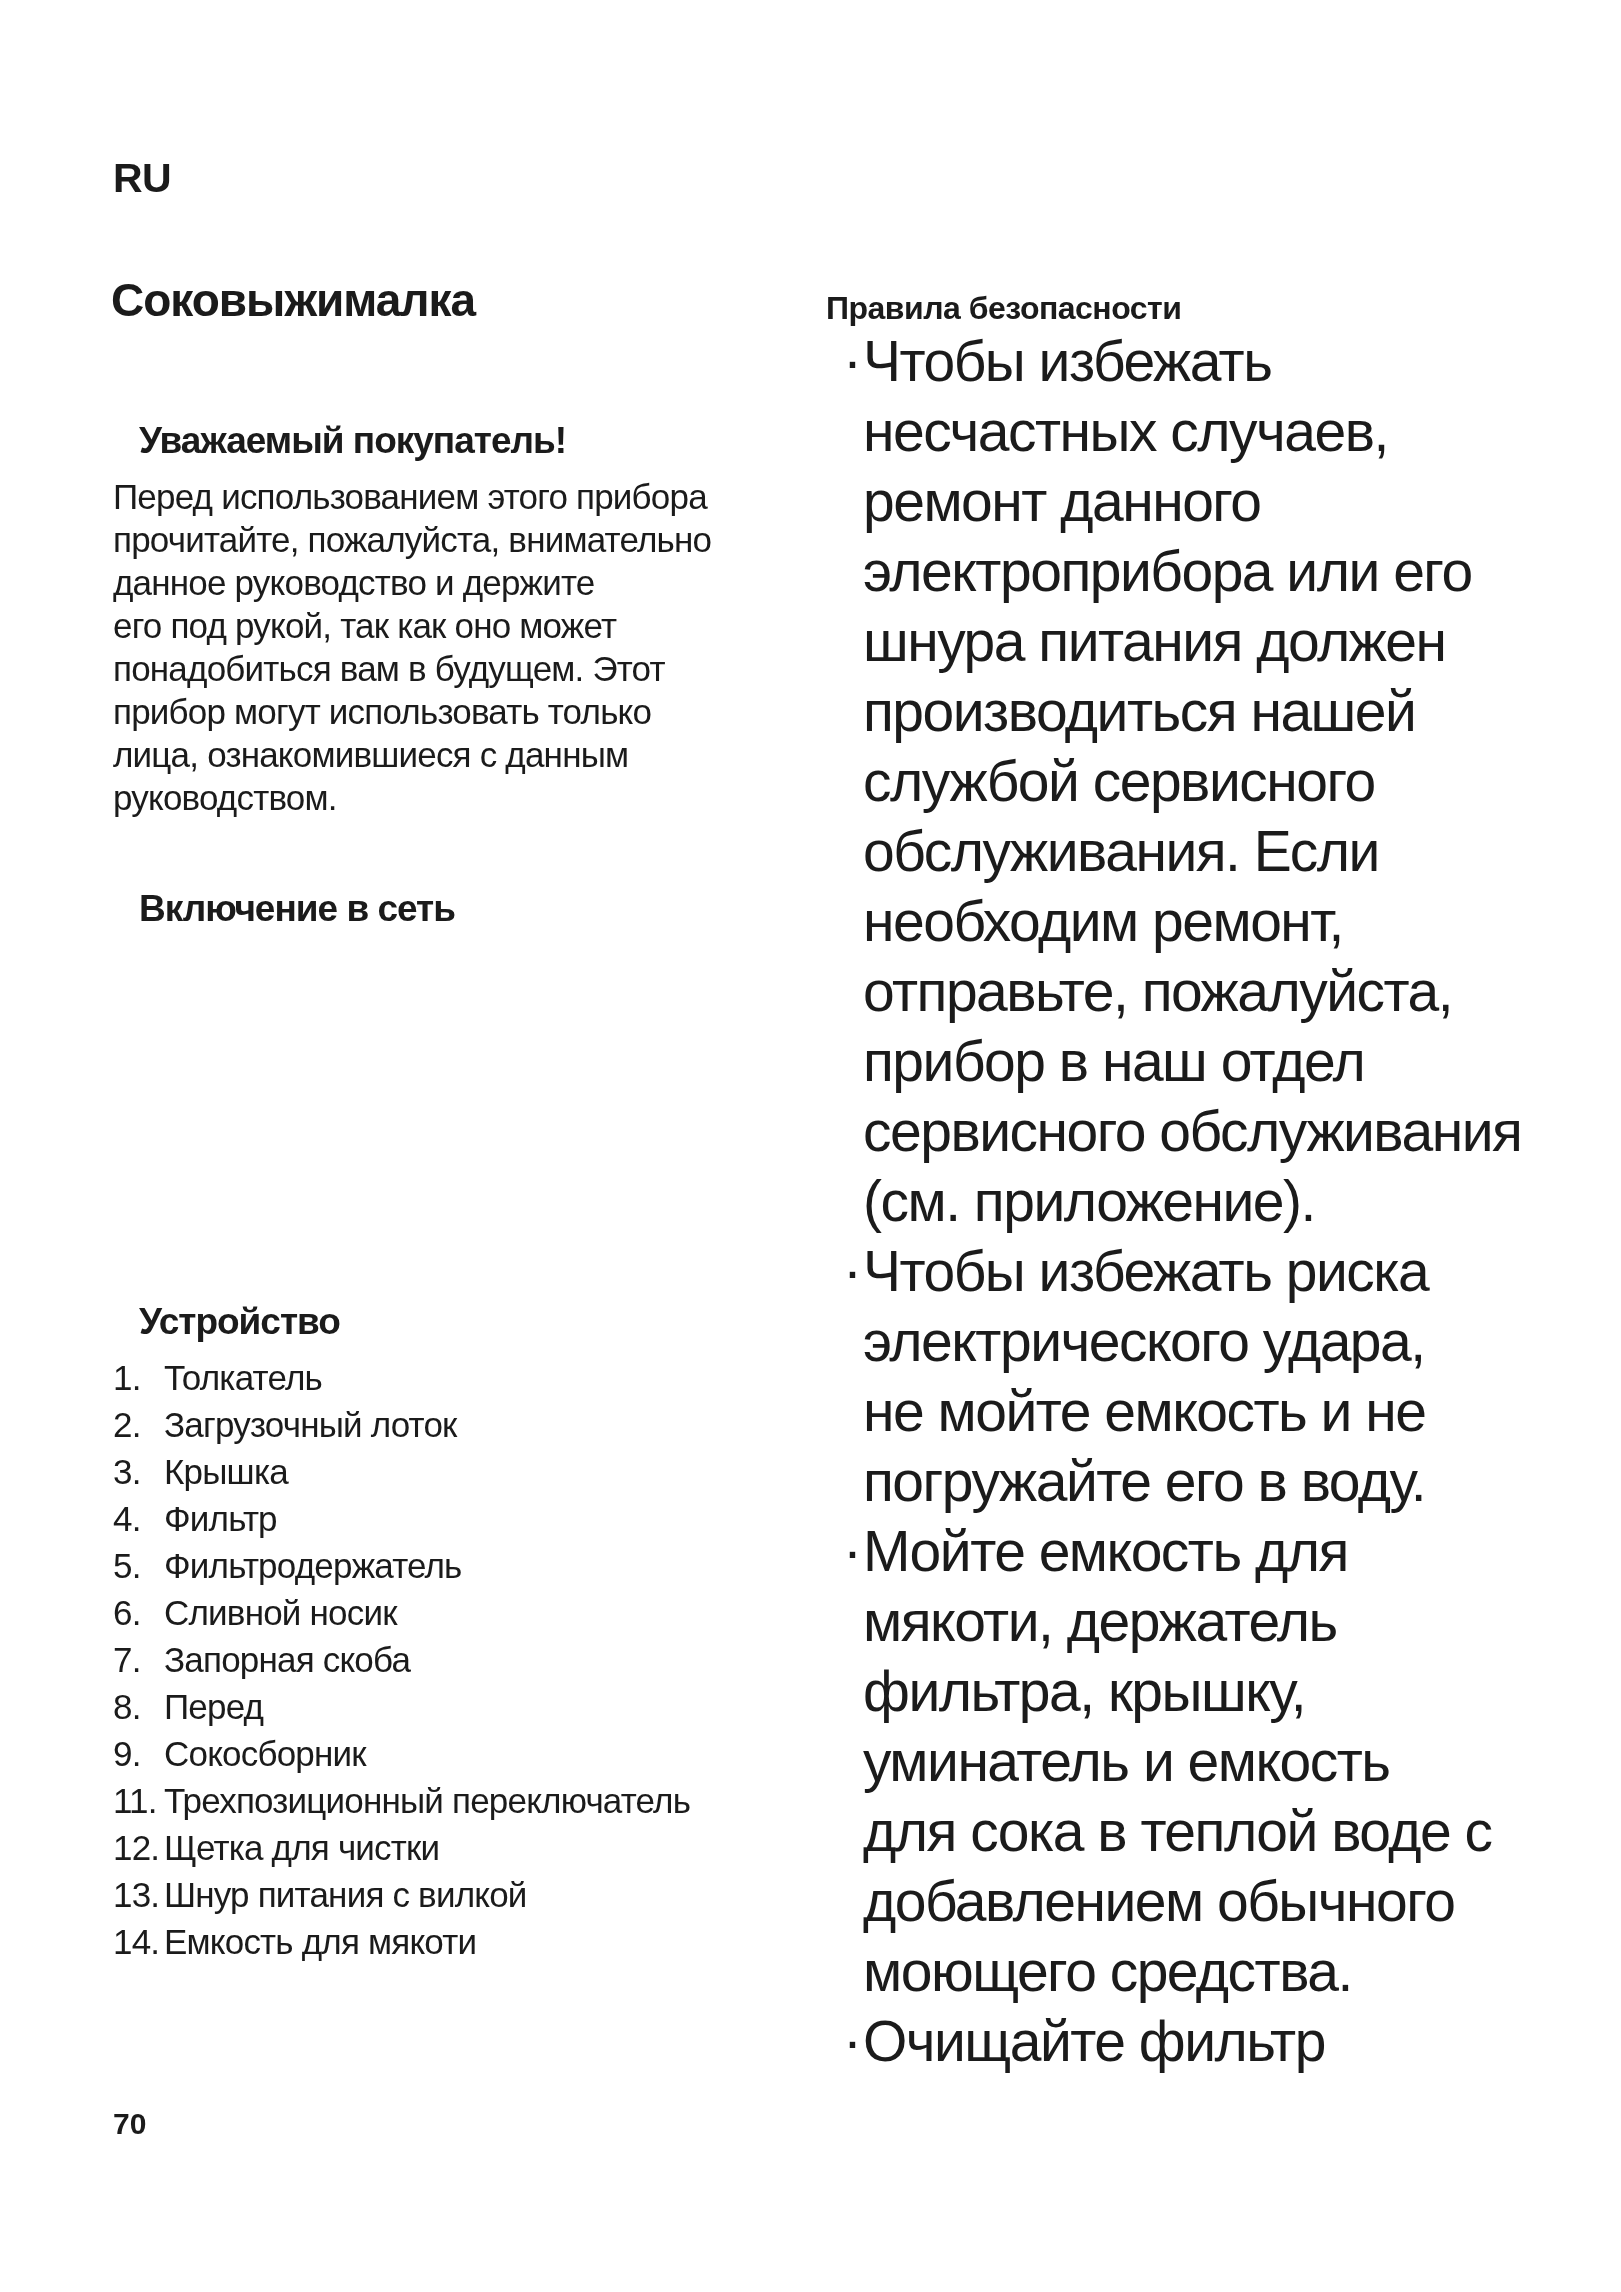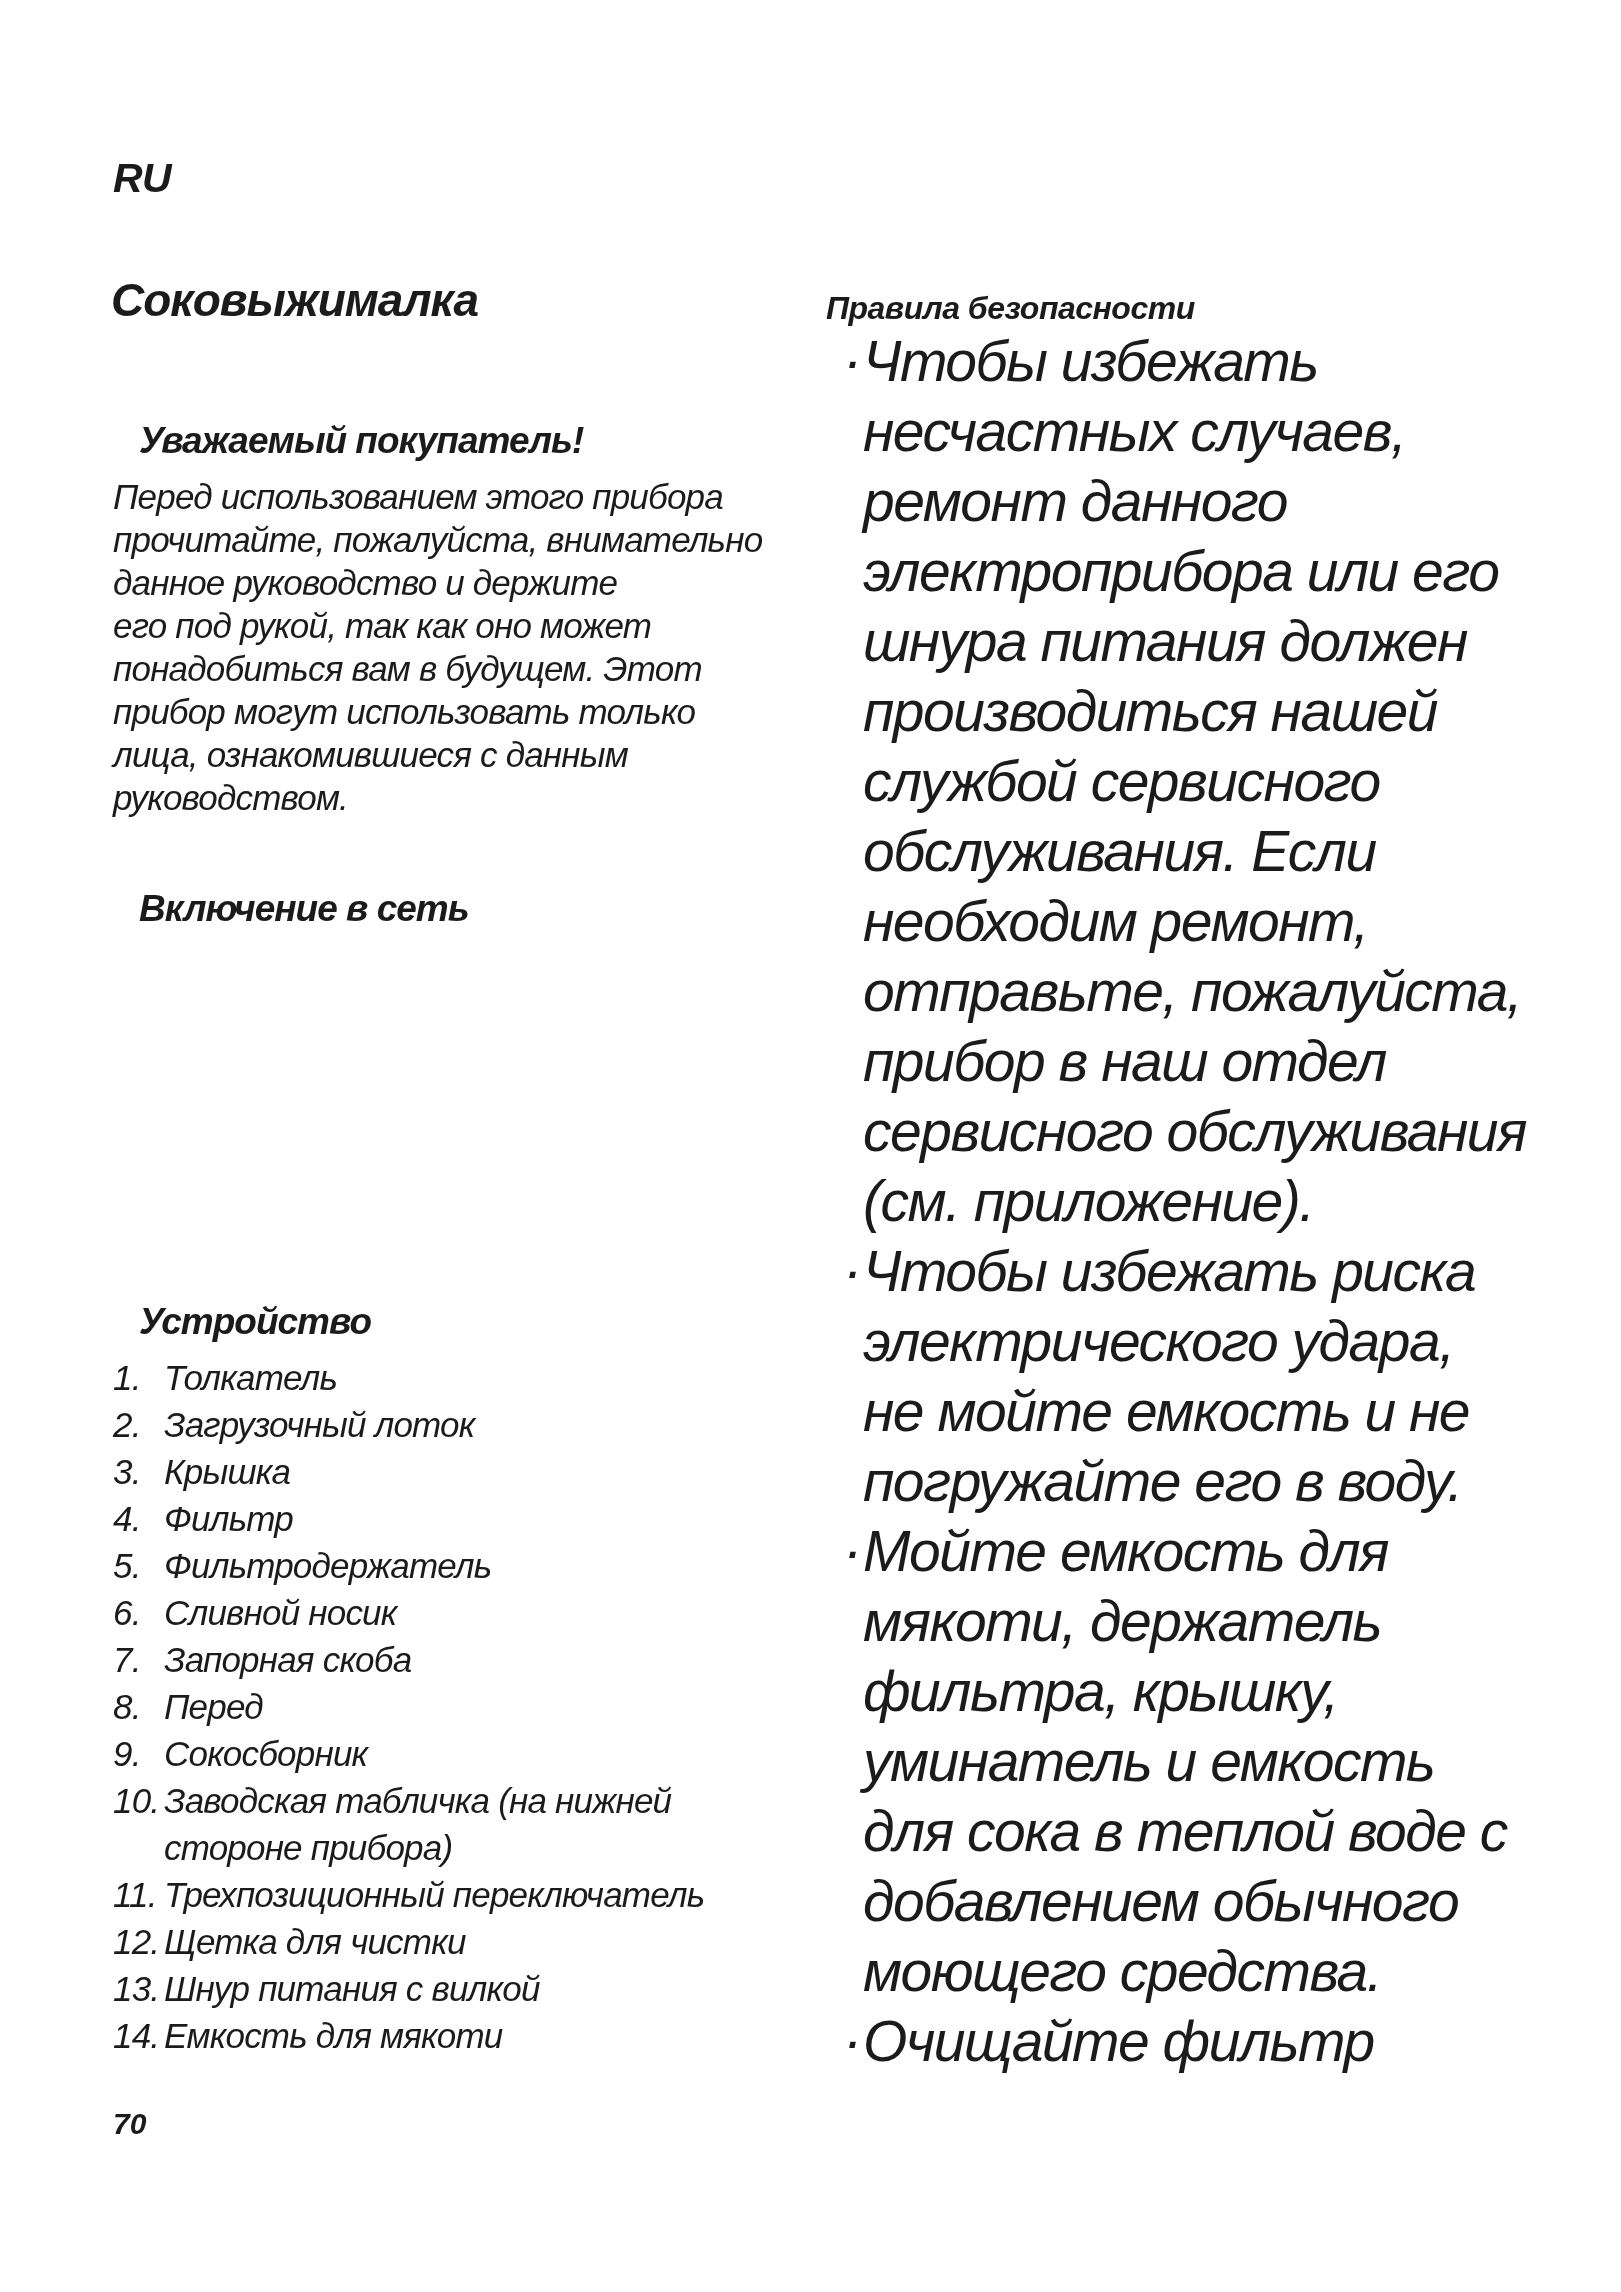--- a/index.html
+++ b/index.html
@@ -5,21 +5,21 @@
   html, body { margin: 0; padding: 0; background: #ffffff; }
   .page {
     position: relative;
     width: 1621px;
     height: 2293px;
     background: #ffffff;
     color: #1b1b1b;
     font-family: "Liberation Sans", sans-serif;
     overflow: hidden;
   }
-  .abs { position: absolute; margin: 0; font-style: italic; }
+  .abs { position: absolute; margin: 0; }
 
   
   .lang-code {
     left: 113px; top: 155px;
     font-size: 41px; font-weight: bold; letter-spacing: -0.5px;
   }
   .doc-title {
     left: 111px; top: 273px;
     font-size: 46px; font-weight: bold; letter-spacing: -1px;
   }
@@ -125,25 +125,20 @@
       </div>
     <div class="li">
         <span class="num">8.</span>
         <span class="itxt">Перед</span>
       </div>
     <div class="li">
         <span class="num">9.</span>
         <span class="itxt">Сокосборник</span>
       </div>
     <div class="li">
-        <span class="num">10.</span>
-        <span class="itxt">Заводская табличка (на нижней
-стороне прибора)</span>
-      </div>
-    <div class="li">
         <span class="num">11.</span>
         <span class="itxt">Трехпозиционный переключатель</span>
       </div>
     <div class="li">
         <span class="num">12.</span>
         <span class="itxt">Щетка для чистки</span>
       </div>
     <div class="li">
         <span class="num">13.</span>
         <span class="itxt">Шнур питания с вилкой</span>

